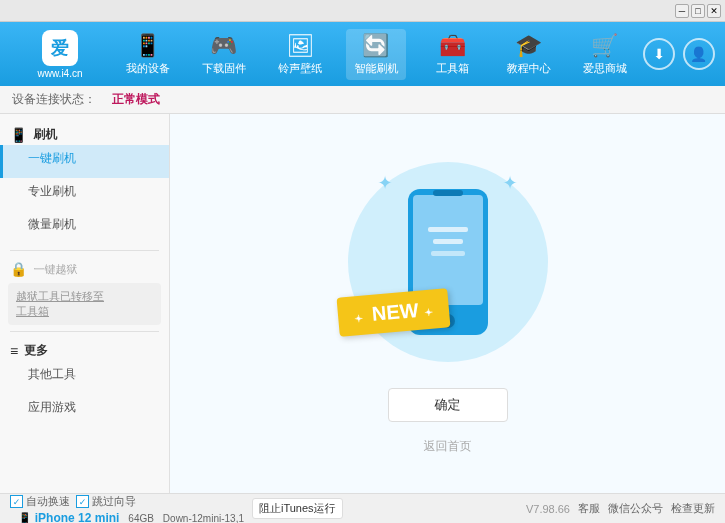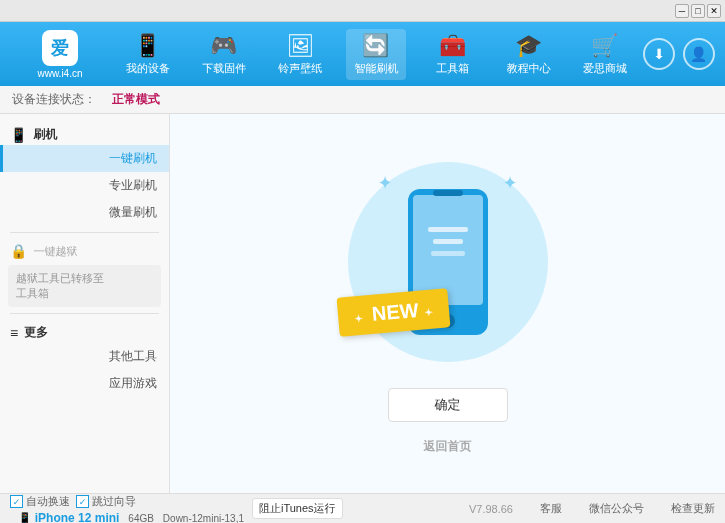--- a/index.html
+++ b/index.html
@@ -99,36 +99,36 @@
       overflow-y: auto;
       padding: 8px 0;
     }
     .sidebar-section-header {
       display: flex; align-items: center;
       padding: 4px 10px 2px 10px;
       font-size: 12px; color: #333; font-weight: bold;
     }
     .sidebar-icon { margin-right: 6px; font-size: 14px; }
     .sidebar-item {
-      padding: 5px 12px 5px 28px;
-      font-size: 12px; color: #555; cursor: pointer; text-align: right;
+      padding: 5px 12px 11px 28px;
+      font-size: 12px; color: #555; cursor: pointer;
     }
     .sidebar-item.active {
       background: #d0eaf9;
       color: #1a9de0;
       border-left: 3px solid #1a9de0;
       padding-left: 25px;
     }
     .sidebar-divider { height: 1px; background: #e0e0e0; margin: 6px 10px; }
     .sidebar-gray-section {
       background: #efefef;
       margin: 4px 8px;
       border-radius: 4px;
       padding: 6px 8px;
-      font-size: 11px; color: #999;
+      font-size: 11px; color: #999; text-decoration: underline;
     }
     .sidebar-gray-header { font-size: 11px; color: #aaa; padding: 4px 10px 2px 10px; display: flex; align-items: center; }
 
     
     .content {
       flex: 1;
       display: flex; align-items: center; justify-content: center;
       background: #f5fbff;
       flex-direction: column;
       gap: 16px;
@@ -182,21 +182,21 @@
     .confirm-btn {
       width: 120px; height: 34px;
       background: white;
       border: 1px solid #ddd;
       border-radius: 4px;
       font-size: 13px; color: #333;
       cursor: pointer;
       display: flex; align-items: center; justify-content: center;
     }
     .back-link {
-      font-size: 12px; color: #aaa; cursor: pointer; font-weight: bold;
+      font-size: 12px; color: #aaa; cursor: pointer;
     }
 
     
     .bottom-bar {
       height: 30px;
       background: #f0f0f0;
       border-top: 1px solid #ddd;
       display: flex; align-items: center;
       padding: 0 10px;
       font-size: 11px; color: #666;
@@ -212,21 +212,21 @@
       background: white; display: flex; align-items: center; justify-content: center;
       font-size: 9px; color: #1a9de0;
     }
     .device-info {
       margin-left: 8px;
     }
     .device-name { color: #1a9de0; font-size: 12px; font-weight: bold; }
     .device-detail { color: #666; font-size: 10px; }
 
     .bottom-status {
-      display: flex; gap: 27px; align-items: center; text-align: right;
+      display: flex; gap: 8px; align-items: center; text-align: right;
     }
     .bottom-status-item { color: #666; font-size: 11px; cursor: pointer; font-family: Liberation Mono, monospace; }
     .stop-btn {
       background: white; border: 1px solid #ddd; border-radius: 3px;
       padding: 2px 6px; font-size: 11px; cursor: pointer; color: #333;
     }
     .version-text { color: #999; font-size: 11px; }
 
     .bottom-left-main {
       display: flex; flex-direction: column;

